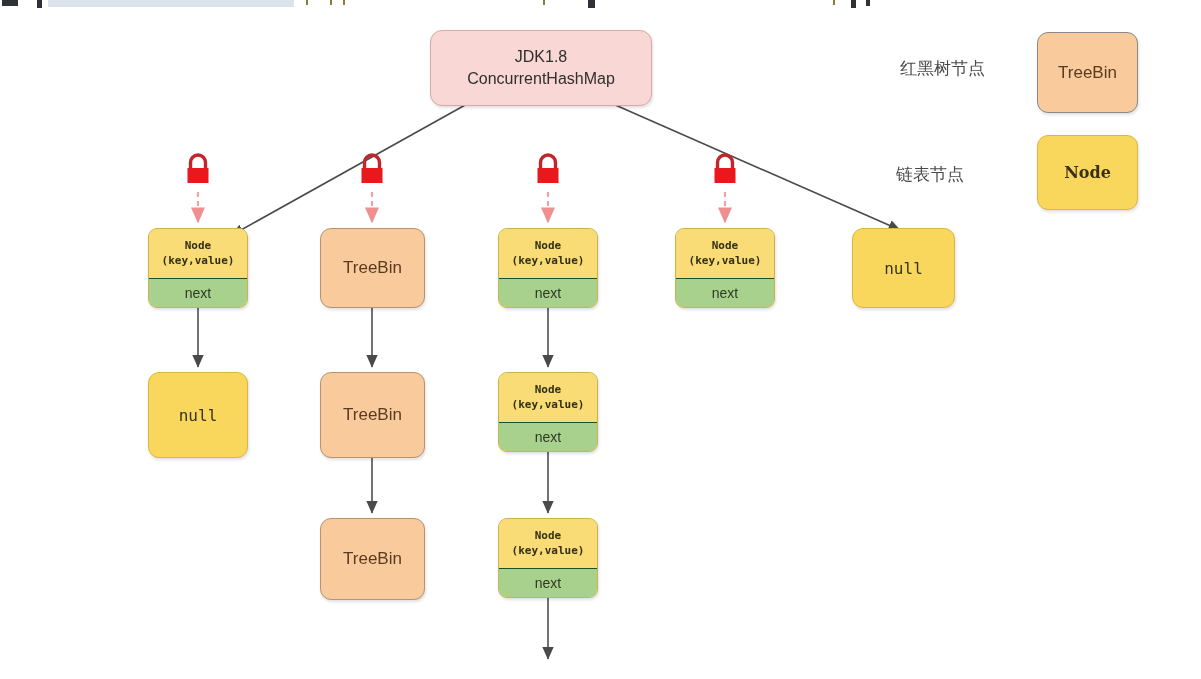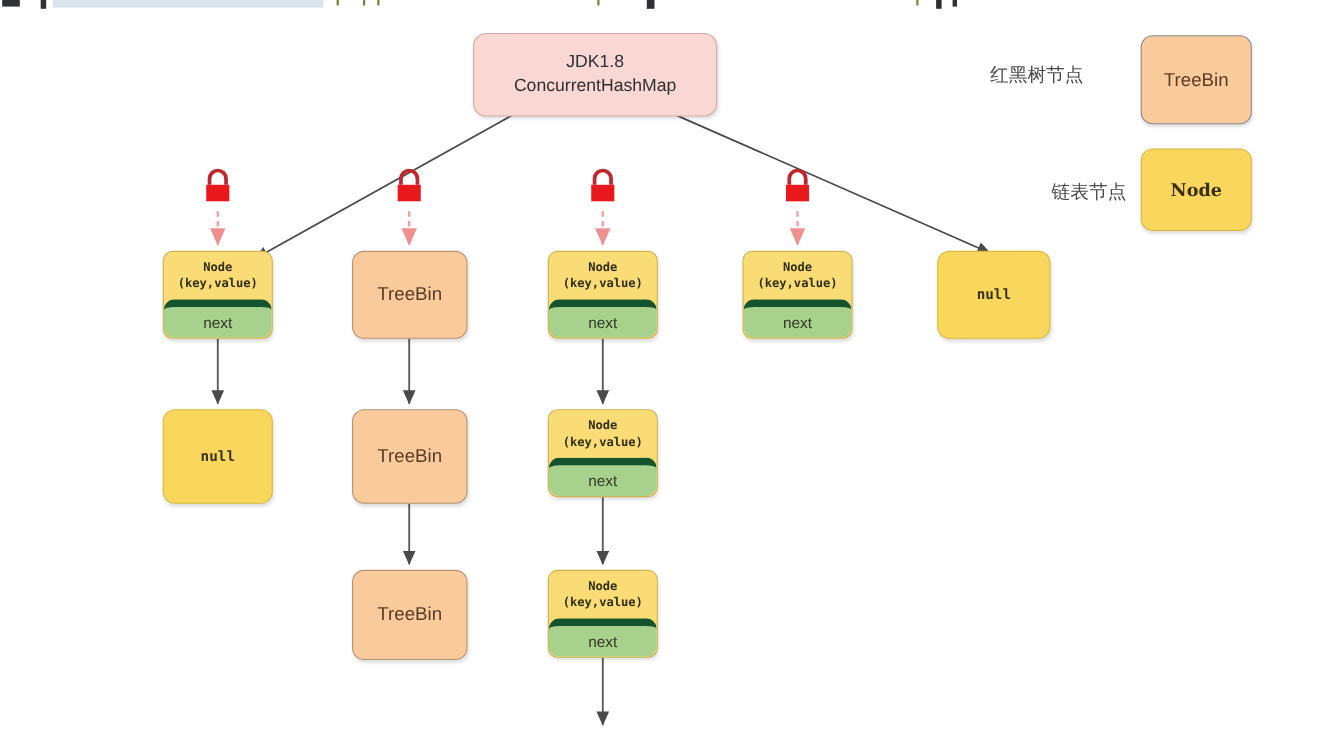--- a/index.html
+++ b/index.html
@@ -89,40 +89,38 @@
     font-family: "DejaVu Sans Mono", monospace;
     font-weight: bold;
     font-size: 11px;
     line-height: 1.35;
     color: #332f14;
   }
   .node-box .next {
     flex: 0 0 auto;
     height: 28px;
     background: #a9d18e;
-    border-top: 7px solid #14532d;
+    border-top: 1px solid #14532d;
     display: flex;
     align-items: center;
     justify-content: center;
     font-family: "Liberation Sans", sans-serif;
     font-size: 14px;
     color: #2f3a24;
-    border-radius: 10px;
   }
 
   .null-box {
     background: #f9d65c;
     border: 1px solid #d9b840;
     border-radius: 11px;
     align-items: center;
     justify-content: center;
     font-family: "DejaVu Sans Mono", monospace;
-    font-size: 13px;
+    font-size: 16px;
     color: #3a3320;
-    font-weight: bold;
   }
 
   .tree-box {
     background: #f9cb9c;
     border: 1px solid #b89272;
     border-radius: 11px;
     align-items: center;
     justify-content: center;
     font-family: "Liberation Sans", sans-serif;
     font-size: 17px;
@@ -287,18 +285,18 @@
 
   <div class="box null-box" style="left:852px; top:228px; width:103px; height:80px;">
     <span>null</span>
   </div>
 
   <div class="legend-label" style="left:900px; top:57px;font-family:Liberation Serif, serif;">红黑树节点</div>
   <div class="box legend-tree" style="left:1037px; top:32px; width:101px; height:81px;">
     <span>TreeBin</span>
   </div>
 
-  <div class="legend-label" style="left:956px; top:163px;">链表节点</div>
+  <div class="legend-label" style="left:896px; top:163px;">链表节点</div>
   <div class="box legend-node" style="left:1037px; top:135px; width:101px; height:75px;">
     <span>Node</span>
   </div>
 
 </div>
 
 </body></html>

